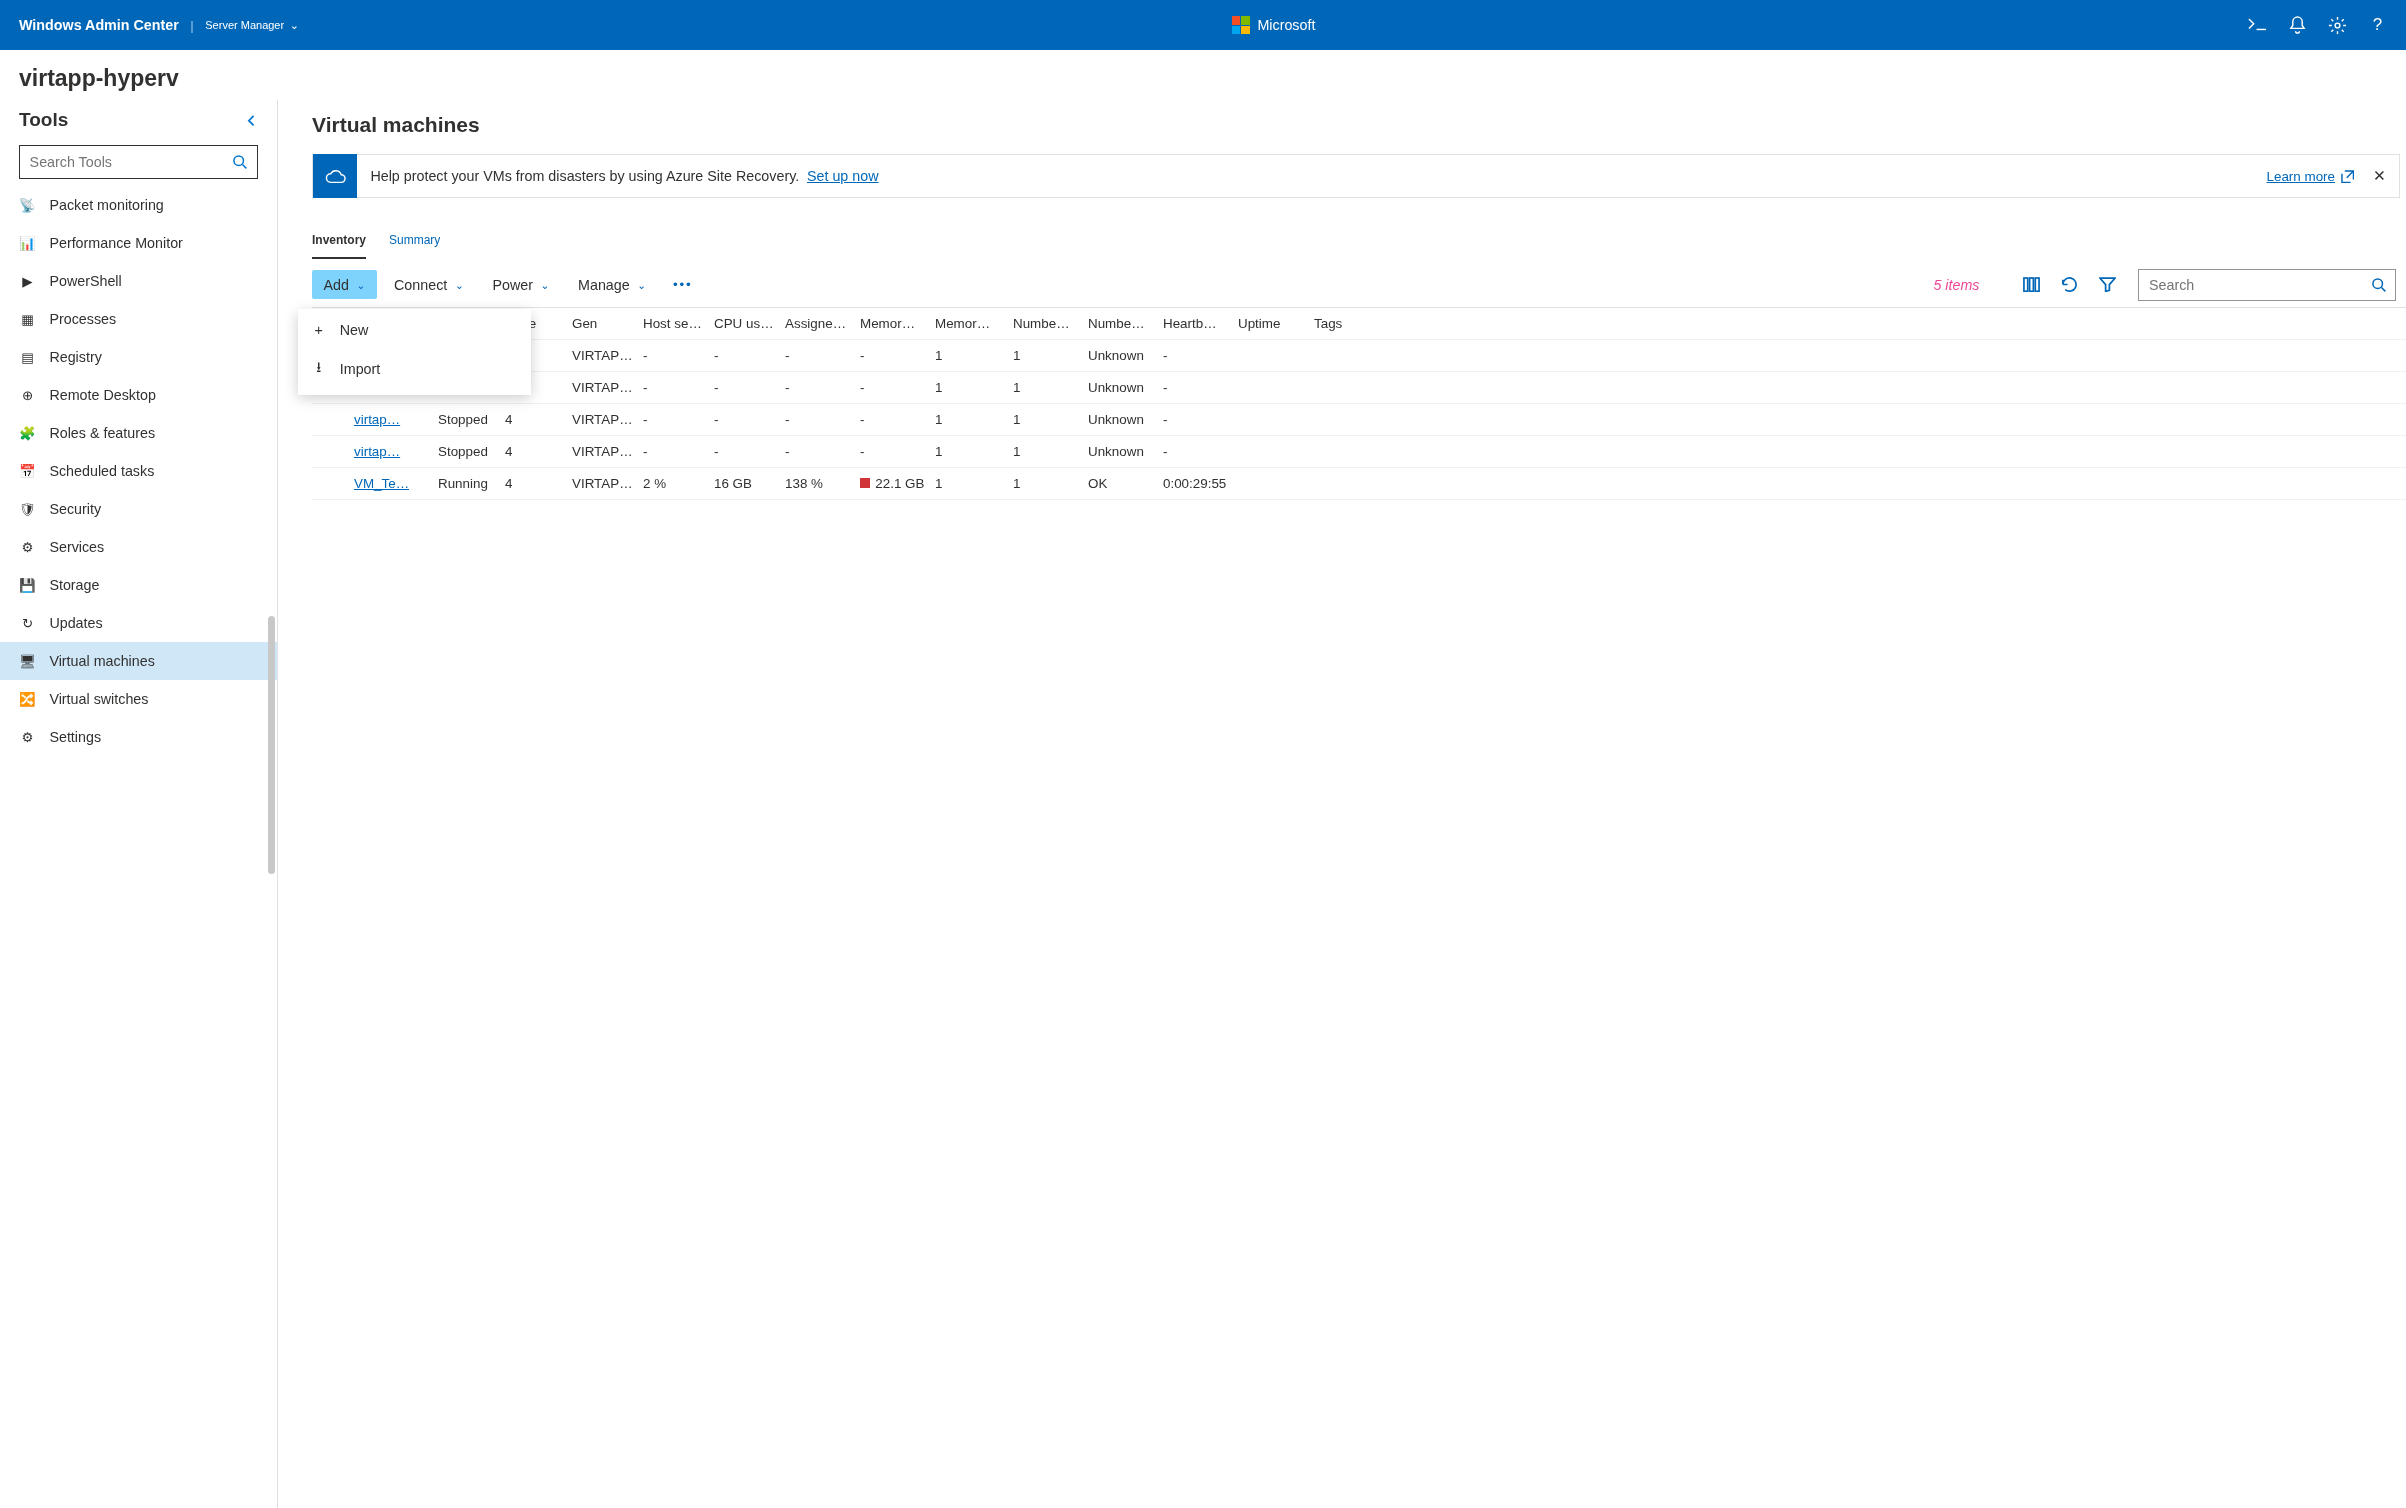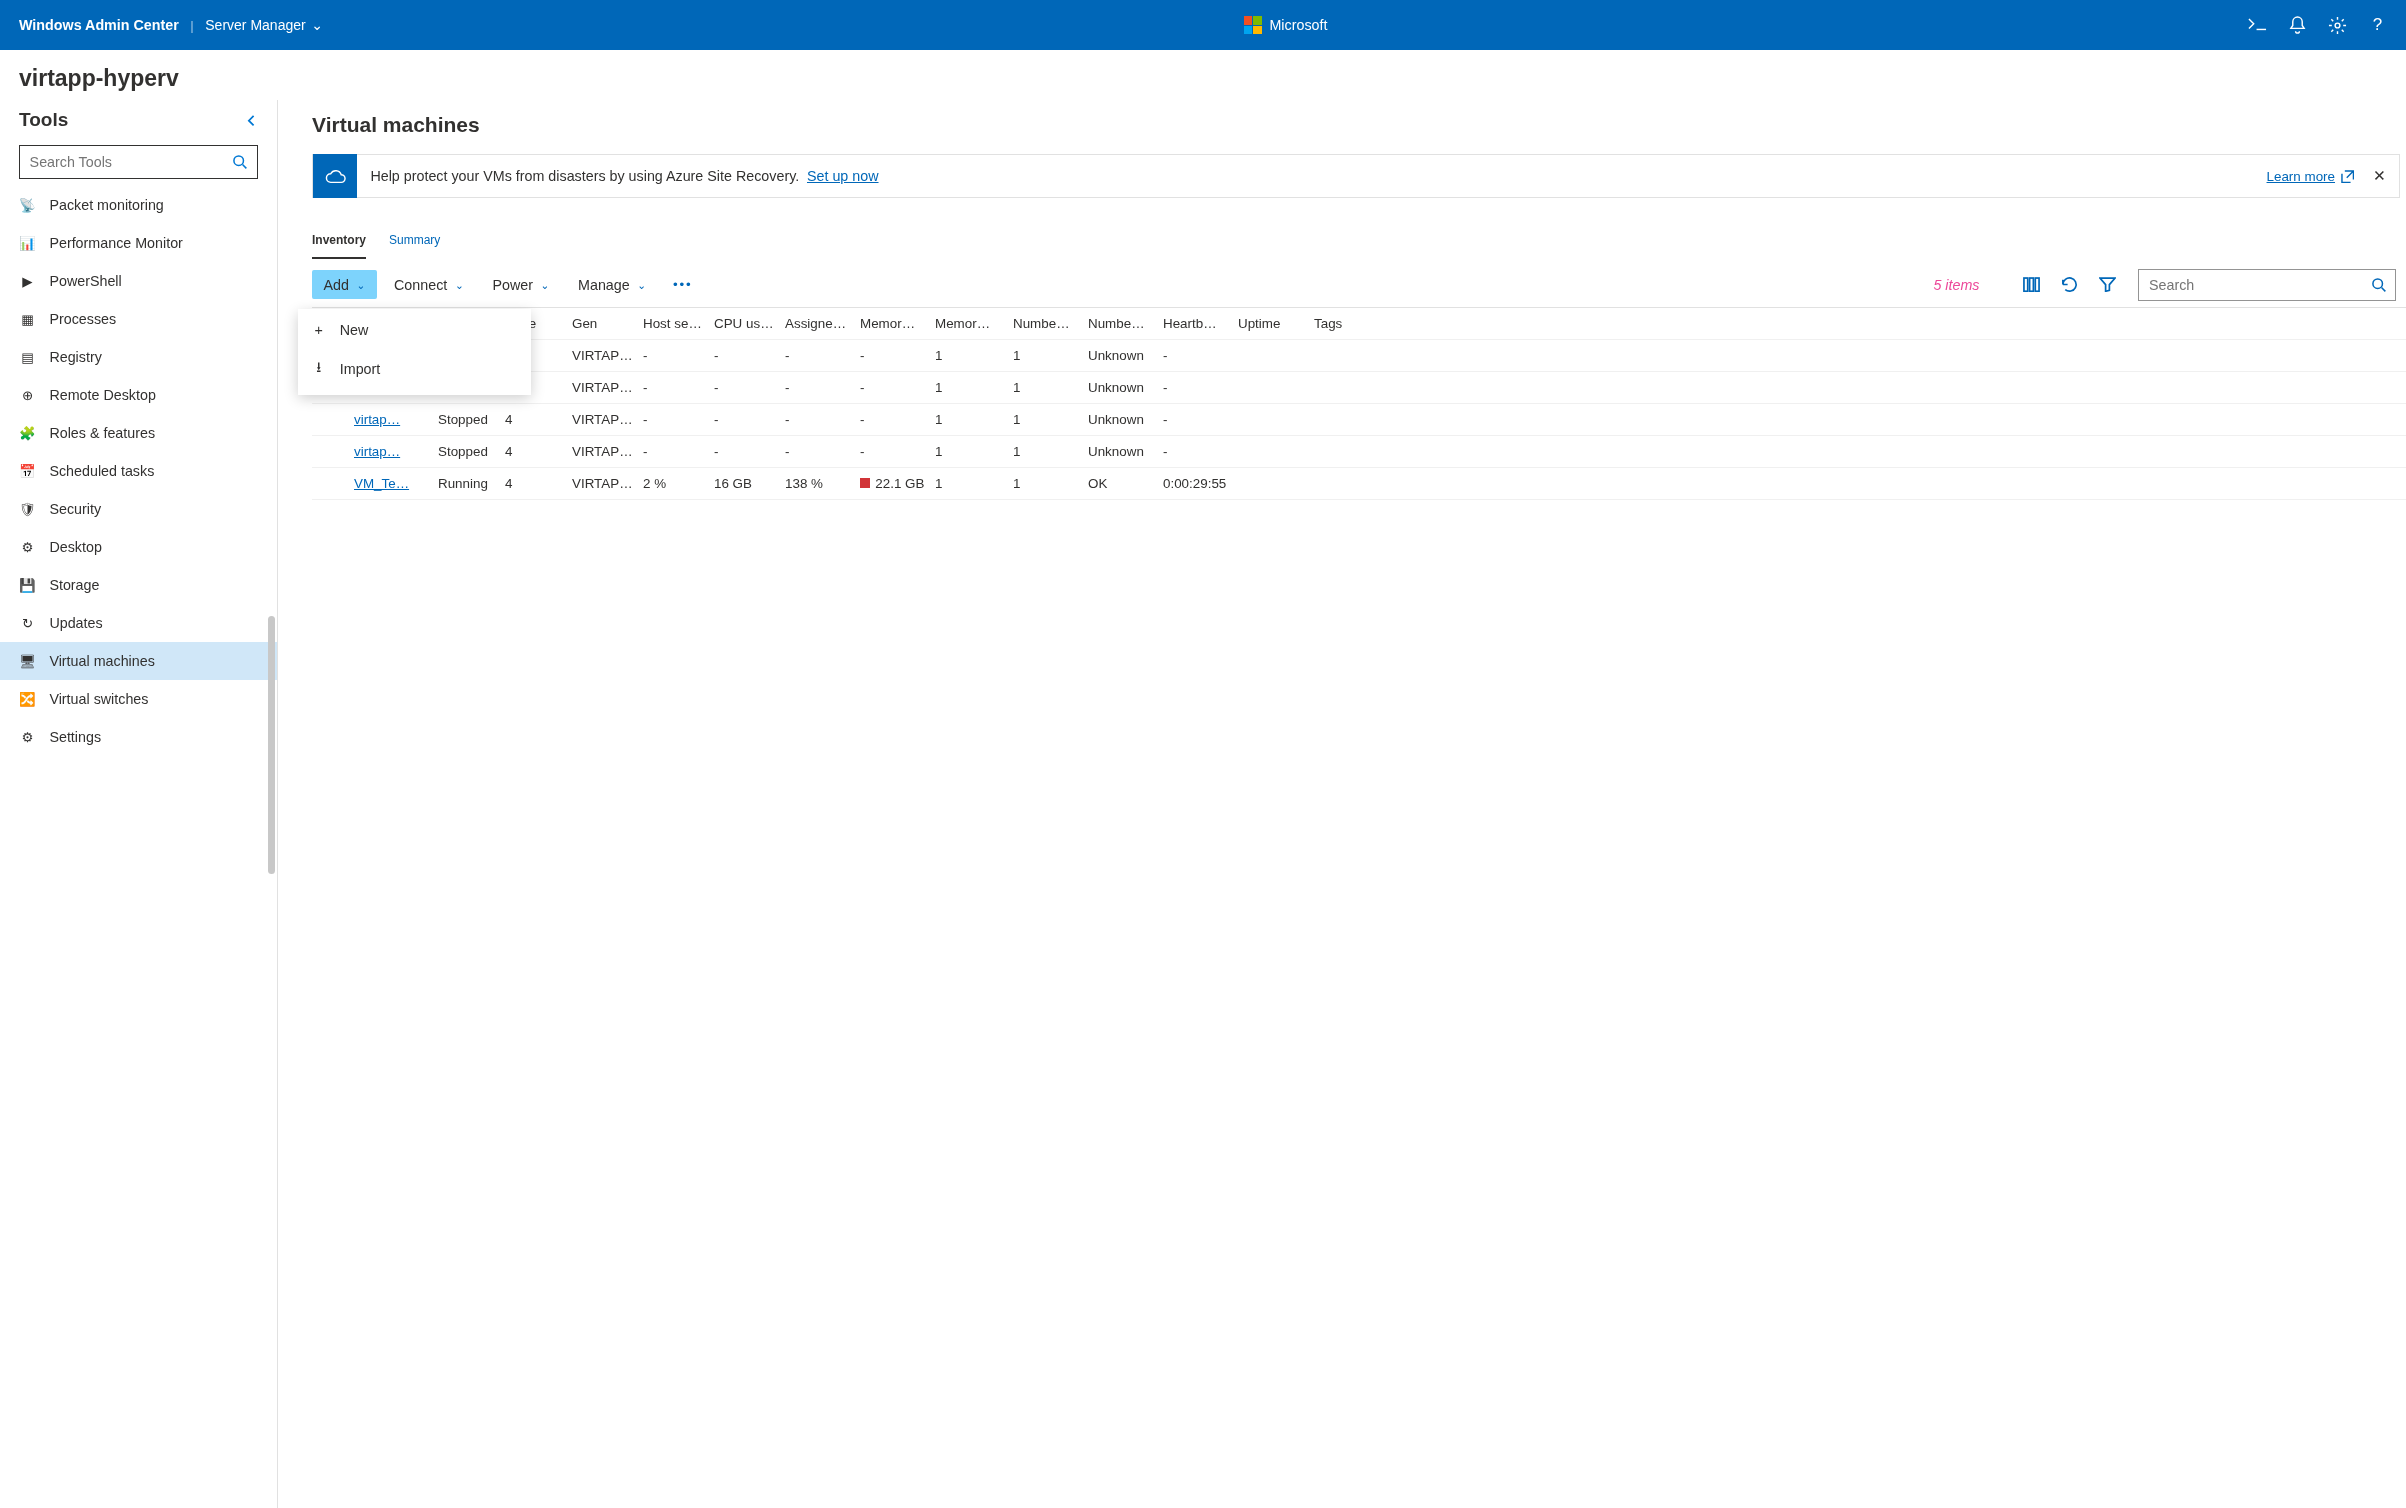--- a/index.html
+++ b/index.html
@@ -2,21 +2,21 @@
 <html><head>
 <meta charset="utf-8">
 <style>
 * { box-sizing: border-box; margin: 0; padding: 0; font-family: "Segoe UI", sans-serif; }
 body { background: #fff; color: #323130; font-size: 13.4px; }
 
 .topbar { background: #0067b8; color: #fff; height: 50px; display: flex; align-items: center; padding: 0 19px; }
 .topbar-left { display: flex; align-items: center; gap: 11.5px; }
 .topbar-title { font-size: 14.3px; font-weight: 600; }
 .topbar-divider { color: rgba(255,255,255,0.6); }
-.topbar-menu { display: flex; align-items: flex-end; gap: 5.7px; font-size: 14px; cursor: pointer; }
+.topbar-menu { display: flex; align-items: flex-start; gap: 5.7px; font-size: 11px; cursor: pointer; }
 .topbar-center { flex: 1; display: flex; justify-content: center; align-items: center; gap: 7.6px; font-size: 14.3px; }
 .topbar-right { display: flex; align-items: center; gap: 21px; }
 .topbar-icon { width: 19px; height: 19px; cursor: pointer; display:flex; align-items:center; justify-content:center; }
 .ms-logo { display: grid; grid-template-columns: 8.6px 8.6px; grid-template-rows: 8.6px 8.6px; gap: 1px; }
 .ms-logo div:nth-child(1){background:#f25022;}
 .ms-logo div:nth-child(2){background:#7fba00;}
 .ms-logo div:nth-child(3){background:#00a4ef;}
 .ms-logo div:nth-child(4){background:#ffb900;}
 
 .server-name { font-size: 23px; font-weight: 700; padding: 15.3px 19px 7.6px; }
@@ -172,21 +172,21 @@
         <div class="tool-item">
           <span class="tool-icon">📅</span>
           <span>Scheduled tasks</span>
         </div>
         <div class="tool-item">
           <span class="tool-icon">🛡</span>
           <span>Security</span>
         </div>
         <div class="tool-item">
           <span class="tool-icon">⚙</span>
-          <span>Desktop</span>
+          <span>Services</span>
         </div>
         <div class="tool-item">
           <span class="tool-icon">💾</span>
           <span>Storage</span>
         </div>
         <div class="tool-item">
           <span class="tool-icon">↻</span>
           <span>Updates</span>
         </div>
         <div class="tool-item active">

